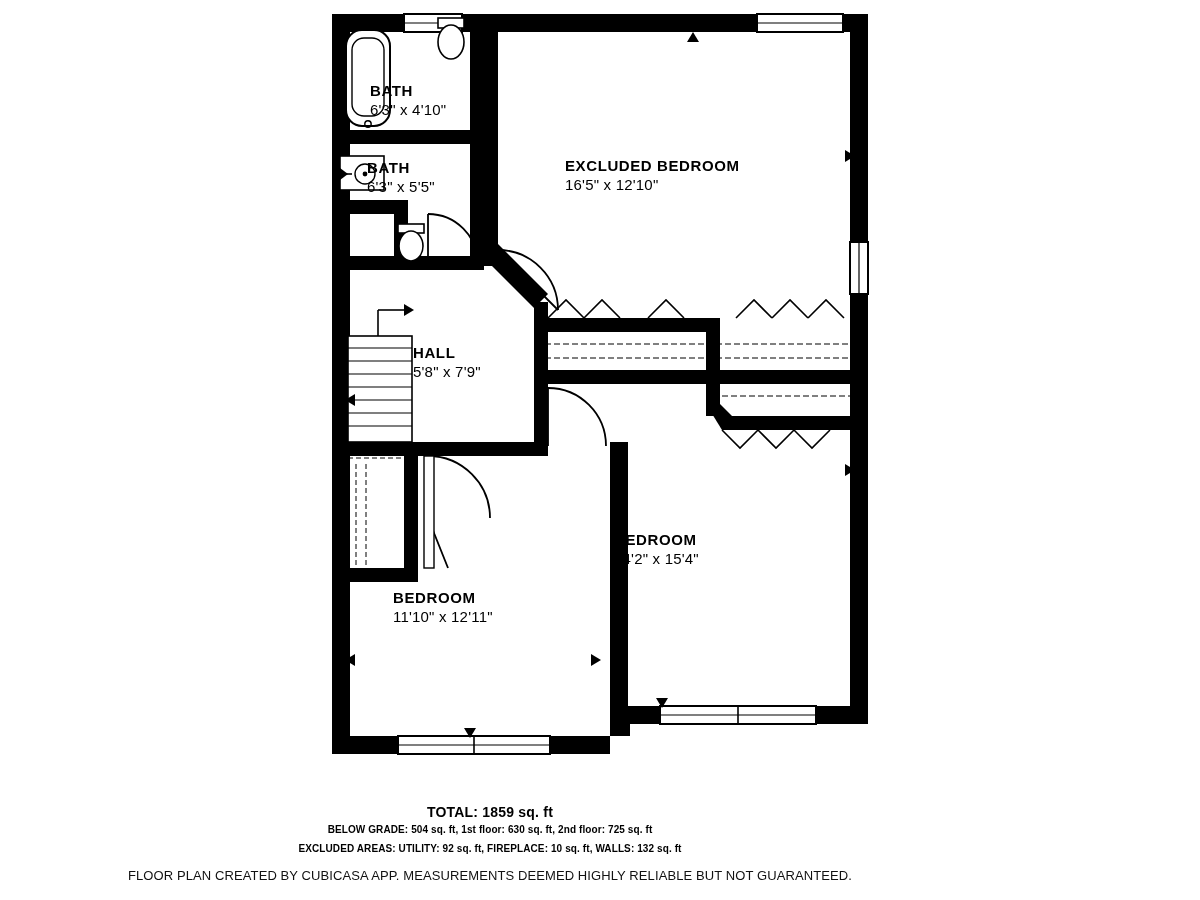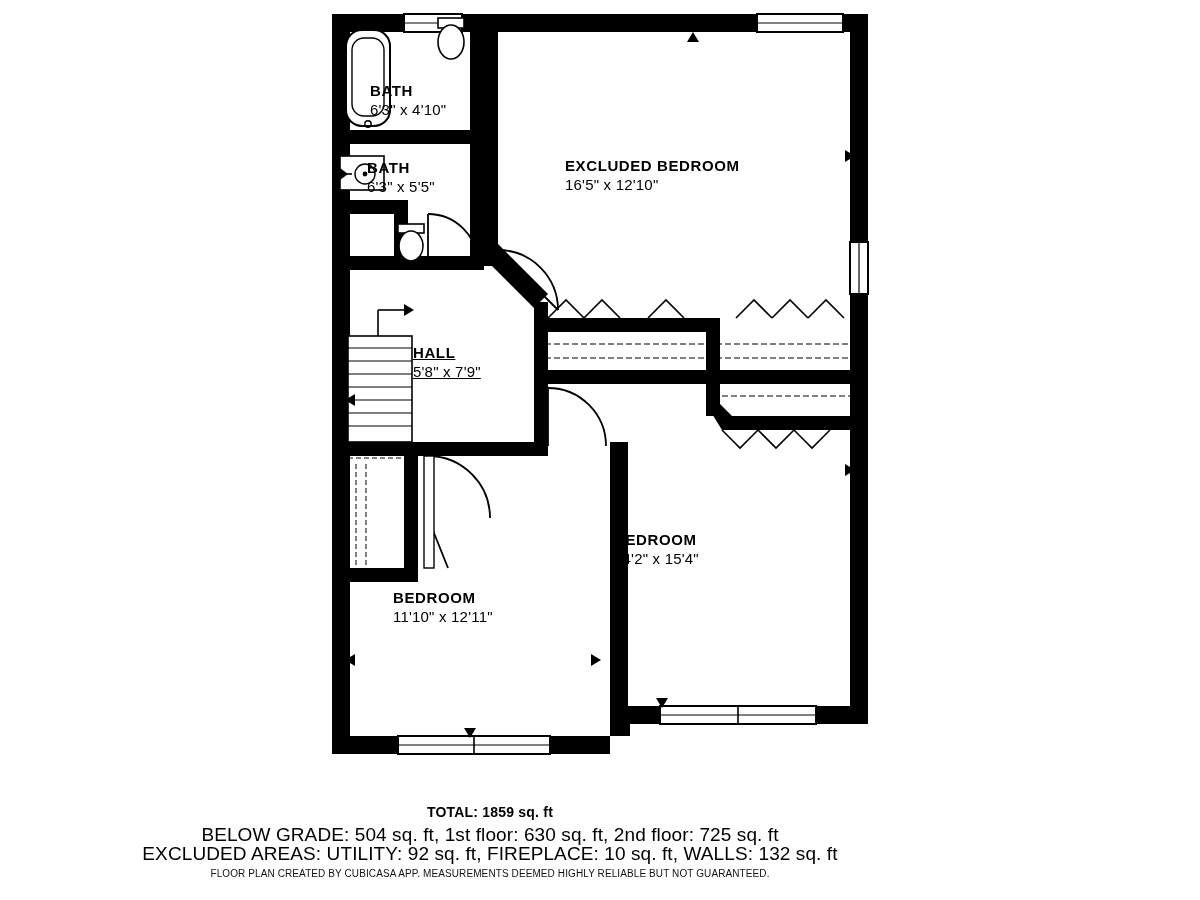--- a/index.html
+++ b/index.html
@@ -9,22 +9,22 @@
     color:#000;overflow:hidden;position:relative;
   }
   #plan{position:absolute;left:0;top:0;width:1200px;height:900px;}
 
   .room-label{position:absolute;text-align:left;line-height:1.25;}
   .room-label .name{font-size:15px;font-weight:700;letter-spacing:.6px;}
   .room-label .dim{font-size:15px;font-weight:400;letter-spacing:.2px;}
 
   .footer{position:absolute;left:0;width:980px;text-align:center;}
   .footer .total{font-size:14px;font-weight:700;letter-spacing:.2px;}
-  .footer .line{font-size:19px;font-weight:400;letter-spacing:.1px;}
-  .footer .disclaimer{font-size:10px;font-weight:400;letter-spacing:.1px;color:#111;}
+  .footer .line{font-size:10px;font-weight:700;letter-spacing:.1px;}
+  .footer .disclaimer{font-size:13px;font-weight:400;letter-spacing:.1px;color:#111;}
 </style>
 </head>
 <body>
 
 <svg id="plan" viewBox="0 0 1200 900">
 
   <g>
 
     <rect x="332" y="14" width="536" height="18" fill="#000"></rect>
 
@@ -200,21 +200,21 @@
 <div class="room-label" style="left:367px;top:159px;width:120px;">
   <div class="name">BATH</div>
   <div class="dim">6'3" x 5'5"</div>
 </div>
 
 <div class="room-label" style="left:565px;top:157px;width:220px;">
   <div class="name">EXCLUDED BEDROOM</div>
   <div class="dim">16'5" x 12'10"</div>
 </div>
 
-<div class="room-label" style="left:413px;top:344px;width:120px;text-decoration:underline;">
+<div class="room-label" style="left:413px;top:344px;width:120px;">
   <div class="name">HALL</div>
   <div class="dim">5'8" x 7'9"</div>
 </div>
 
 <div class="room-label" style="left:614px;top:531px;width:200px;">
   <div class="name">BEDROOM</div>
   <div class="dim">14'2" x 15'4"</div>
 </div>
 
 <div class="room-label" style="left:393px;top:589px;width:200px;">

